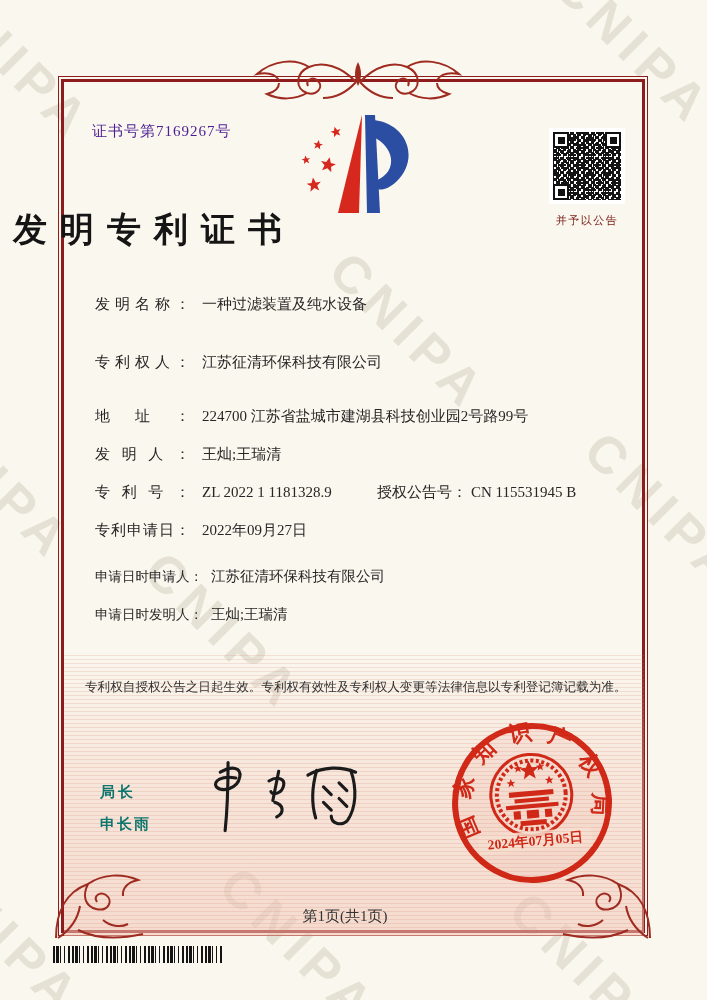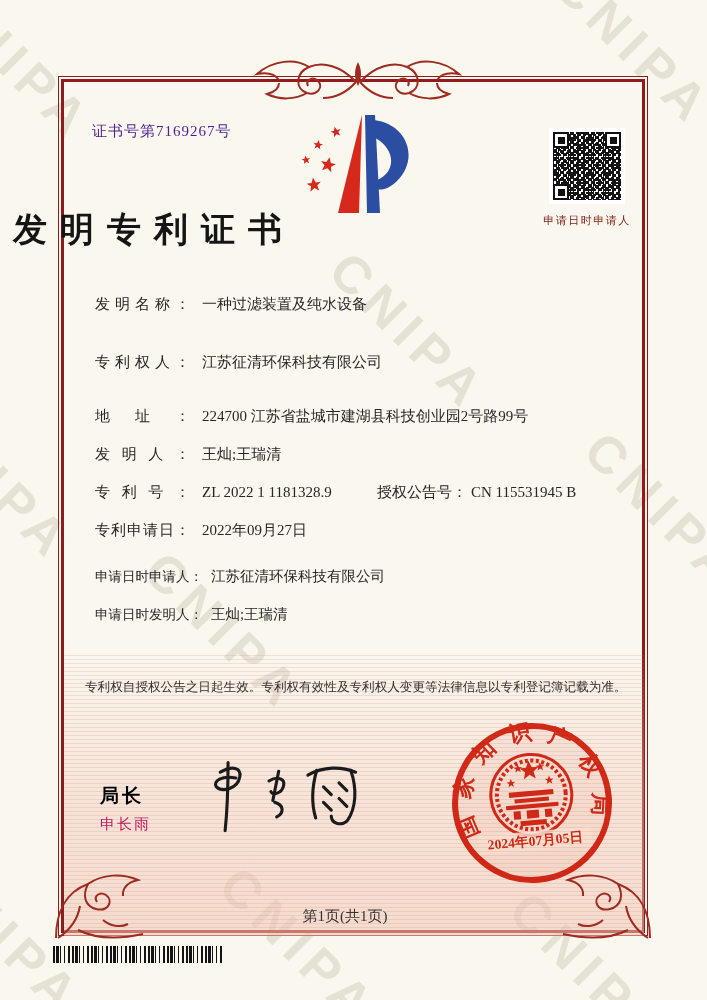--- a/index.html
+++ b/index.html
@@ -47,23 +47,23 @@
   .j{display:inline-block;width:95px;text-align:justify;text-align-last:justify;}
   .fvalue{margin-left:12px;}
   .rcol{position:absolute;left:282px;top:0;}
   .small-label{font-size:13.5px;}
   .small-value{font-size:14.5px;margin-left:8px;}
   .statement{position:absolute;left:85px;top:674px;width:545px;z-index:2;
     font-size:12.6px;line-height:26px;color:#303030;}
   .statement .l1{display:block;text-indent:2em;}
   .statement .l2{display:block;}
   .sig-title{position:absolute;left:100px;top:783px;z-index:2;font-family:Liberation Serif, serif;
-    font-size:19px;font-weight:600;letter-spacing:3px;color:#000000;}
+    font-size:15px;font-weight:600;letter-spacing:3px;color:#0f766e;}
   .sig-name{position:absolute;left:100px;top:815px;z-index:2;font-family:"Liberation Sans",sans-serif;
-    font-size:15px;font-weight:400;letter-spacing:2px;color:#be185d;}
+    font-size:15px;font-weight:700;letter-spacing:2px;color:#0f766e;}
   .sig-hand{position:absolute;left:193px;top:756px;width:185px;height:84px;z-index:2;}
   .seal{position:absolute;left:449px;top:720px;width:166px;height:166px;z-index:3;
     transform:rotate(-5deg);mix-blend-mode:multiply;}
   .footer-page{position:absolute;left:0;top:907px;width:690px;z-index:2;text-align:center;
     font-size:15px;color:#333;}
   .barcode{position:absolute;left:53px;top:946px;width:170px;height:17px;z-index:2;
     background:repeating-linear-gradient(90deg,
       #141414 0 2px, rgba(0,0,0,0) 2px 3px,
       #141414 3px 6px, rgba(0,0,0,0) 6px 7px,
       #141414 7px 8px, rgba(0,0,0,0) 8px 11px,
@@ -143,21 +143,21 @@
     </g>
   </svg>
 
   <div class="qr">
     <div class="qr-pattern">
       <div class="finder tl"></div>
       <div class="finder tr"></div>
       <div class="finder bl"></div>
     </div>
   </div>
-  <div class="qr-caption">申请日时申请人</div>
+  <div class="qr-caption">并予以公告</div>
 
   <div class="title">发明专利证书</div>
 
   <div class="fields">
     <div class="frow" style="top:5px">
       <span class="flabel j">发明名称：</span><span class="fvalue">一种过滤装置及纯水设备</span>
     </div>
     <div class="frow" style="top:63px">
       <span class="flabel j">专利权人：</span><span class="fvalue">江苏征清环保科技有限公司</span>
     </div>

